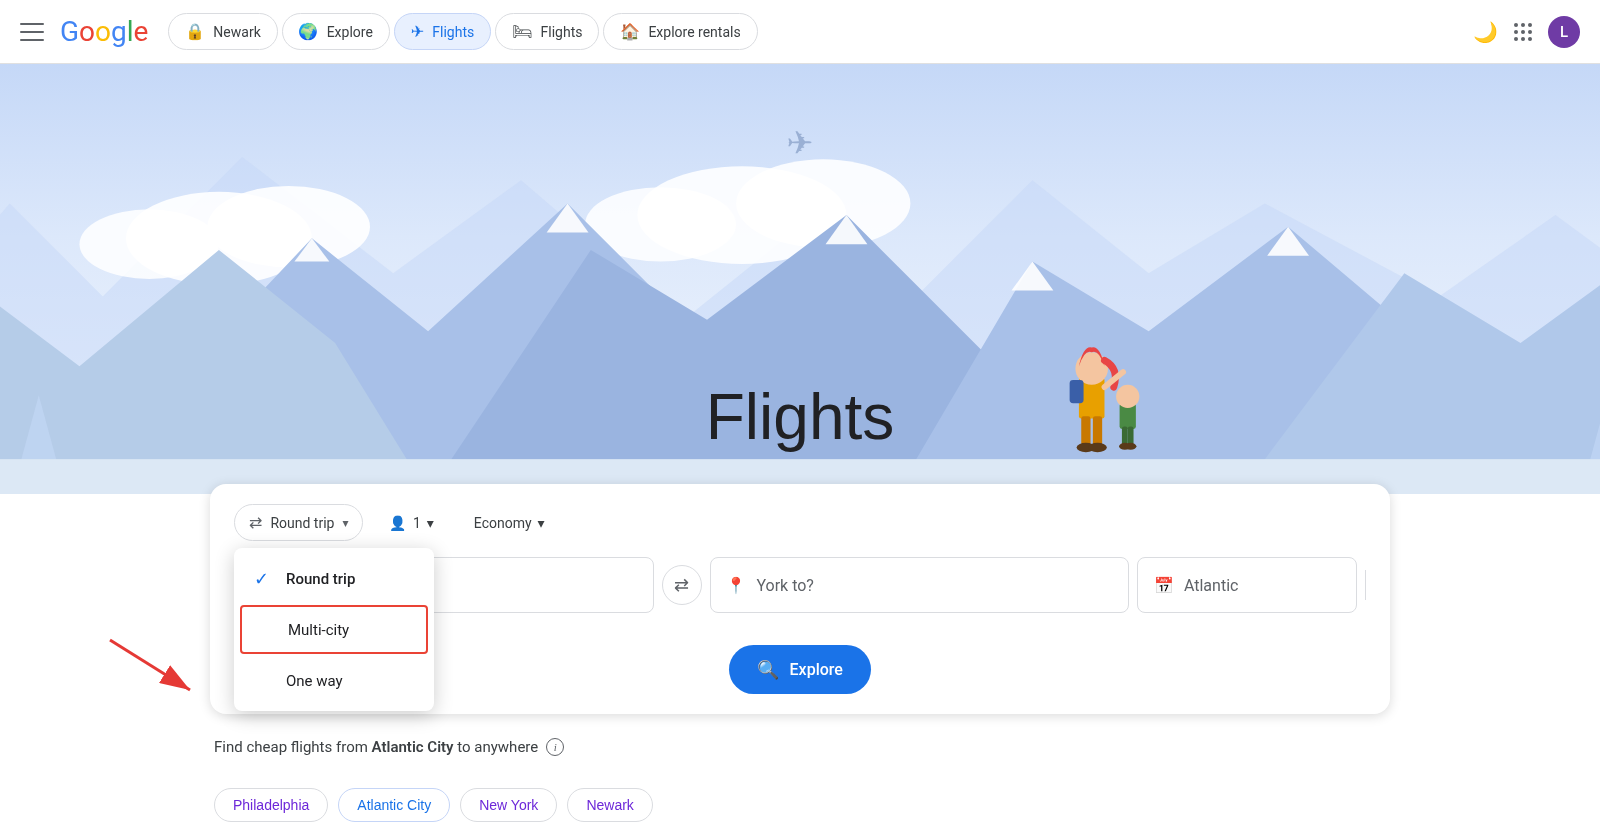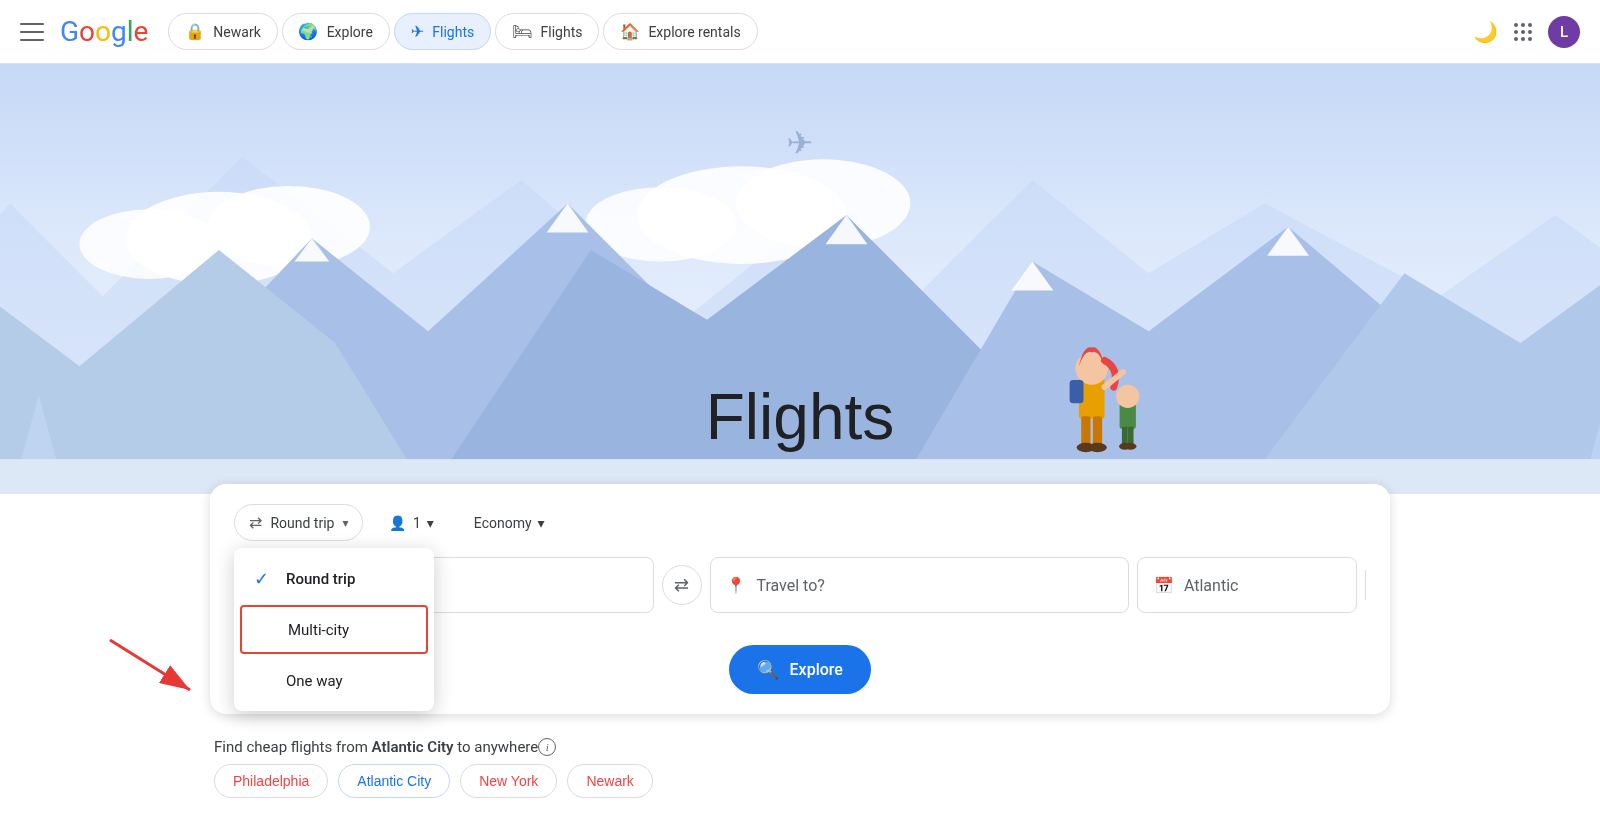--- a/index.html
+++ b/index.html
@@ -227,33 +227,34 @@
     .find-flights-section {
       width: 1180px;
       margin: 24px auto 0;
       padding: 0 4px;
     }
     .find-flights-text {
       font-size: 15px;
       color: #3c4043;
       display: flex;
       align-items: center;
-      margin-bottom: 8px;
+      gap: 8px;
+      margin-bottom: 32px;
     }
     .find-flights-text strong { font-weight: 600; }
     .info-icon {
       width: 18px; height: 18px; border-radius: 50%; border: 1.5px solid #5f6368;
       display: inline-flex; align-items: center; justify-content: center;
       font-size: 11px; color: #5f6368; font-style: italic; font-family: serif;
     }
 
     .city-pills { display: flex; gap: 10px; }
     .city-pill {
       padding: 8px 18px; border-radius: 20px; border: 1px solid #dadce0;
-      font-size: 14px; color: #ef4444; cursor: pointer; background: #fff;
+      font-size: 14px; color: #6d28d9; cursor: pointer; background: #fff;
     }
     .city-pill.highlighted { color: #1a73e8; border-color: #c5d5f7; }
   </style>
 </head>
 <body>
 
 <div class="header">
   <div class="hamburger">
     <span></span>
       <span></span>
@@ -422,21 +423,21 @@
     <div class="search-fields-row">
       <div class="field-box">
         <span style="color:#5f6368;">📍</span>
         <span style="color:#5f6368;">Where from?</span>
       </div>
       <button class="swap-btn">
         <span>⇄</span>
       </button>
       <div class="field-box">
         <span style="color:#5f6368;">📍</span>
-        <span style="color:#5f6368;">Travel to?</span>
+        <span style="color:#5f6368;">York to?</span>
       </div>
       <div class="date-box">
         <span>📅</span>
         <span>Atlantic</span>
       </div>
       <div class="date-separator"></div>
     </div>
 
     <div style="display:flex;justify-content:center;margin-top:16px;">
       <button class="explore-btn">

